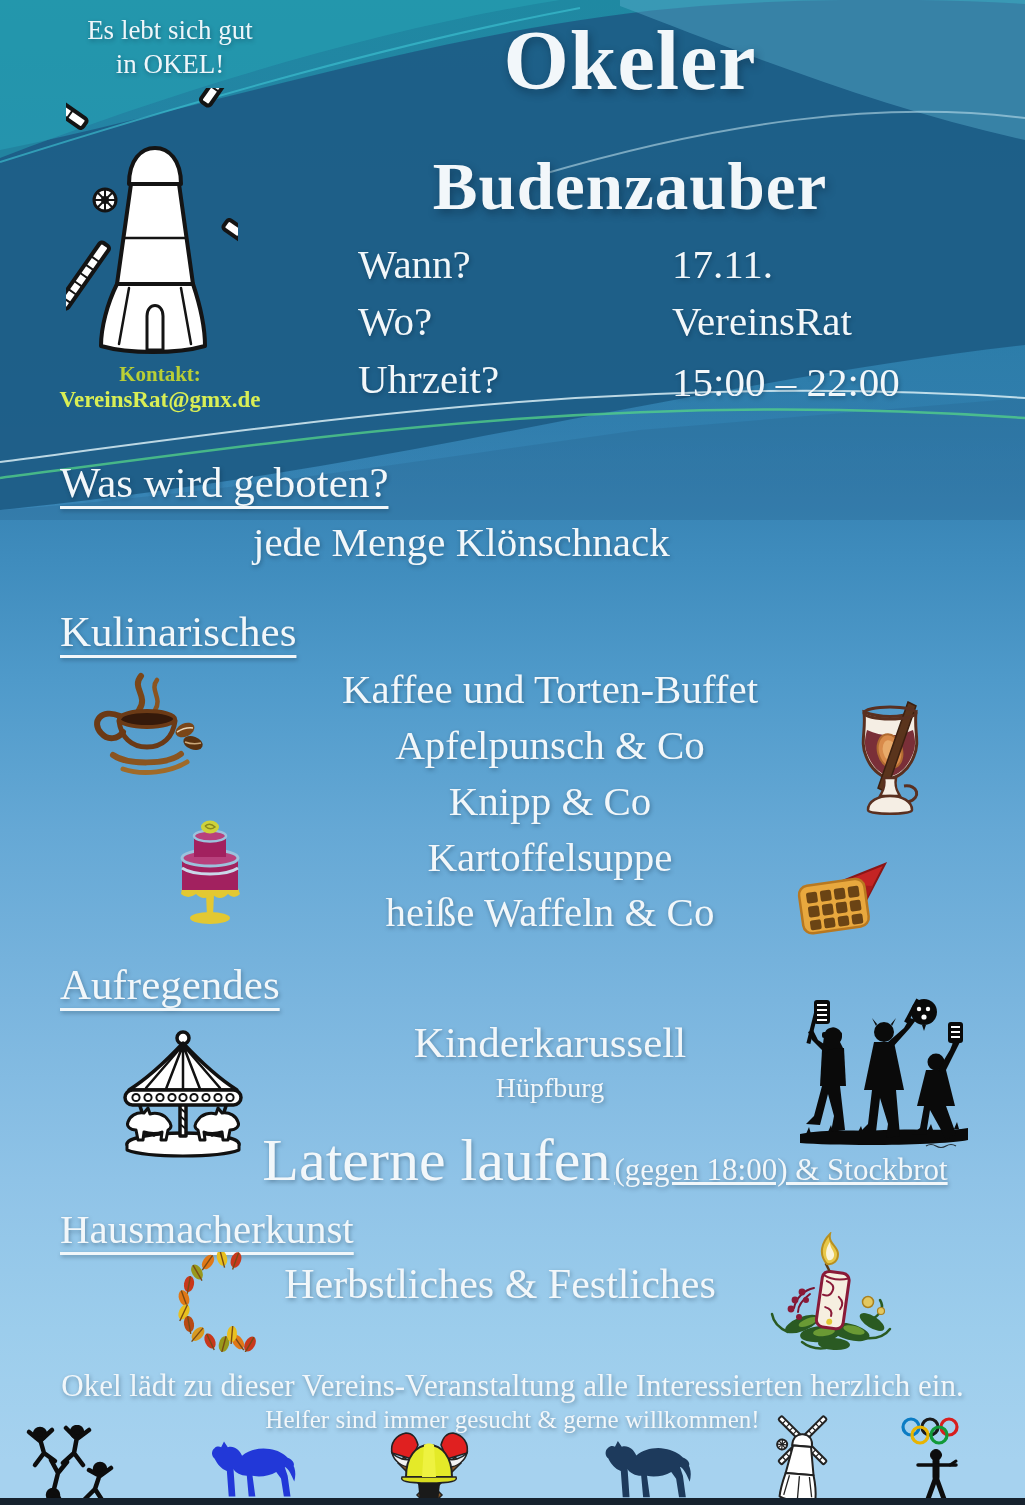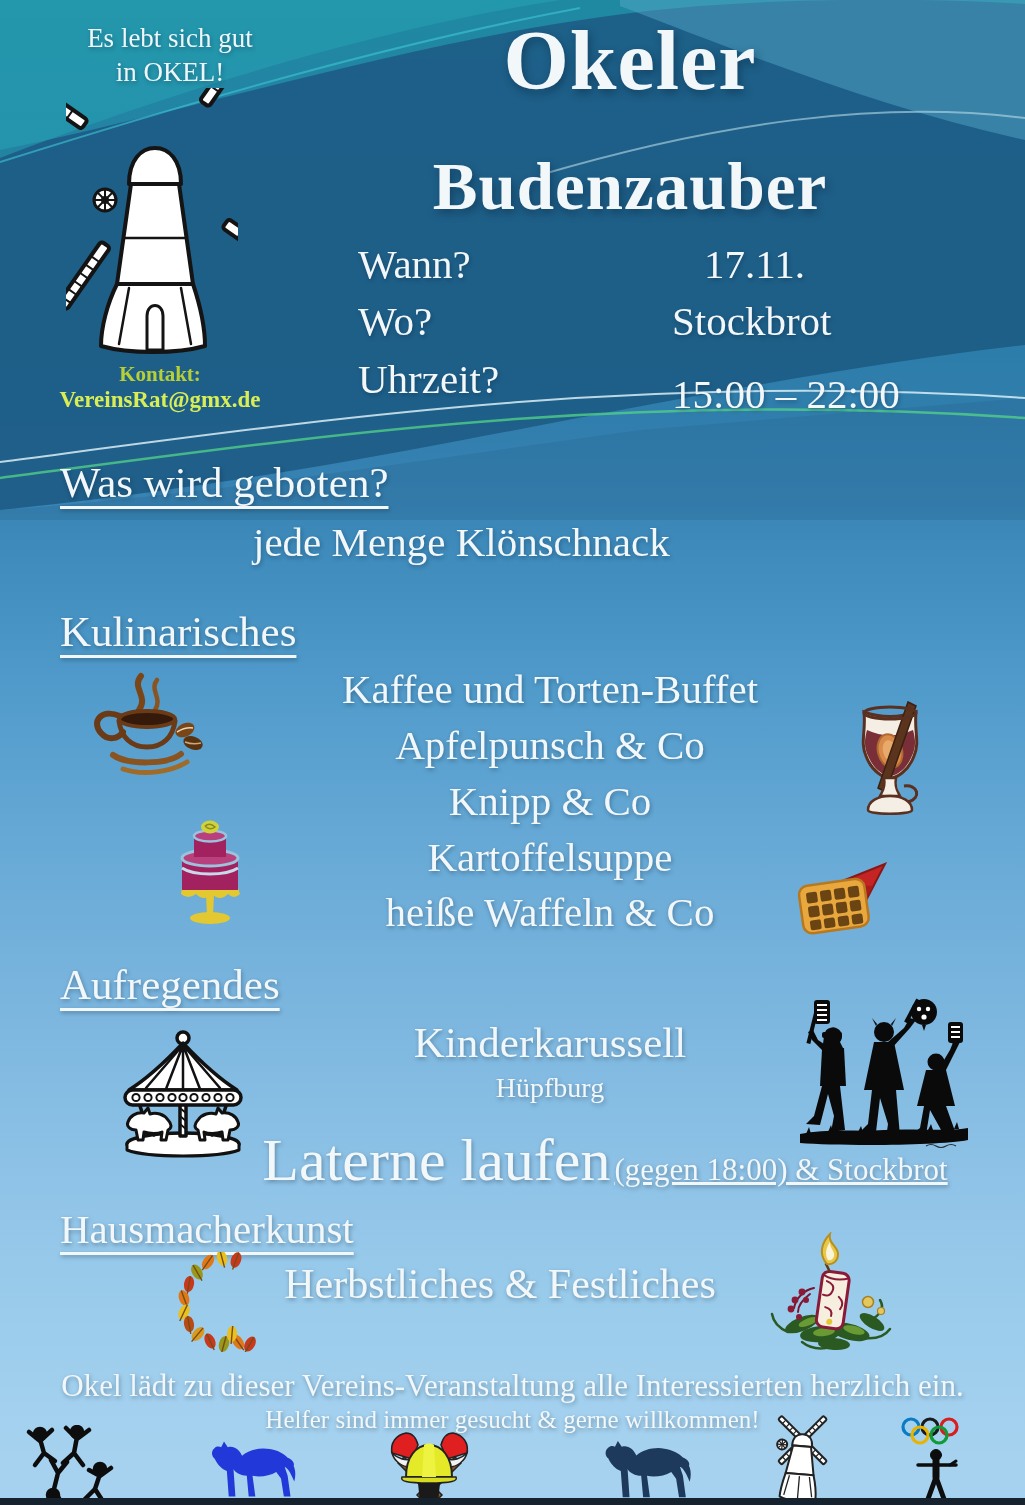--- a/index.html
+++ b/index.html
@@ -48,21 +48,21 @@
     <path d="M0,150 C240,100 460,25 700,6 C810,-2 930,-2 1025,4 L1025,345 C790,372 540,428 320,466 C190,488 80,502 0,510 Z" fill="#1d5c86" opacity="0.92"></path>
     <path d="M0,0 L560,0 C380,28 170,92 0,158 Z" fill="#27a3b4" opacity="0.55"></path>
     <path d="M620,0 L1025,0 L1025,140 C880,108 740,52 620,6 Z" fill="#58aecb" opacity="0.45"></path>
     <path d="M0,510 C200,496 420,460 640,430 L1025,398 L1025,520 L0,520 Z" fill="#27648e" opacity="0.30"></path>
     <path d="M0,462 C320,420 640,372 1025,398" fill="none" stroke="#d8edf5" stroke-width="2" opacity="0.85"></path>
     <path d="M0,478 C320,436 620,390 1025,418" fill="none" stroke="#54d488" stroke-width="2.5" opacity="0.75"></path>
     <path d="M0,162 C210,96 400,42 580,8" fill="none" stroke="#3fc6d6" stroke-width="2" opacity="0.6"></path>
     <path d="M540,175 C720,122 880,100 1025,118" fill="none" stroke="#c6e6f0" stroke-width="2" opacity="0.55"></path>
   </svg>
 
-  <div class="txt tagline center" style="left:55px;top:22px;width:230px;">
+  <div class="txt tagline center" style="left:55px;top:14px;width:230px;">
     <div>Es lebt sich gut</div>
     <div>in OKEL!</div>
   </div>
 
   <div class="icon" style="left:66px;top:88px;width:172px;height:272px;">
     <svg viewBox="0 0 170 272">
       <g stroke="#141414" stroke-width="4" fill="#ffffff" stroke-linejoin="round" stroke-linecap="round">
         <g id="sailg">
           <g transform="rotate(35 88 86)">
             <rect x="82.5" y="-76" width="11" height="76" rx="3"></rect>
@@ -99,25 +99,25 @@
 
   <div class="txt center" style="left:35px;top:362px;width:250px;">
     <div class="contact-label">Kontakt:</div>
     <div class="contact-email">VereinsRat@gmx.de</div>
   </div>
 
   <div class="txt title-line center" style="left:270px;top:12px;width:720px;">Okeler</div>
   <div class="txt title-line center" style="left:250px;top:148px;width:760px;font-size:67px;">Budenzauber</div>
 
   <div class="txt info-label" style="left:358px;top:240px;">Wann?</div>
-  <div class="txt info-value" style="left:672px;top:240px;margin-left:32px;">17.11.</div>
+  <div class="txt info-value" style="left:672px;top:240px;">17.11.</div>
   <div class="txt info-label" style="left:358px;top:297px;">Wo?</div>
-  <div class="txt info-value" style="left:672px;top:297px;">Stockbrot</div>
+  <div class="txt info-value" style="left:672px;top:297px;">VereinsRat</div>
   <div class="txt info-label" style="left:358px;top:355px;">Uhrzeit?</div>
-  <div class="txt info-value" style="left:672px;top:370px;">15:00 – 22:00</div>
+  <div class="txt info-value" style="left:672px;top:358px;">15:00 – 22:00</div>
 
   <div class="txt body-line" style="left:253px;top:518px;">jede Menge Klönschnack</div>
   <div class="txt h1 heading" style="left:60px;top:458px;">Was wird geboten?</div>
 
   <div class="txt h1 heading" style="left:60px;top:607px;">Kulinarisches</div>
   <div class="txt body-line center" style="left:230px;top:721px;width:640px;">Apfelpunsch &amp; Co</div>
   <div class="txt body-line center" style="left:230px;top:665px;width:640px;">Kaffee und Torten-Buffet</div>
   <div class="txt body-line center" style="left:230px;top:777px;width:640px;">Knipp &amp; Co</div>
   <div class="txt body-line center" style="left:230px;top:833px;width:640px;">Kartoffelsuppe</div>
   <div class="txt body-line center" style="left:230px;top:888px;width:640px;">heiße Waffeln &amp; Co</div>

